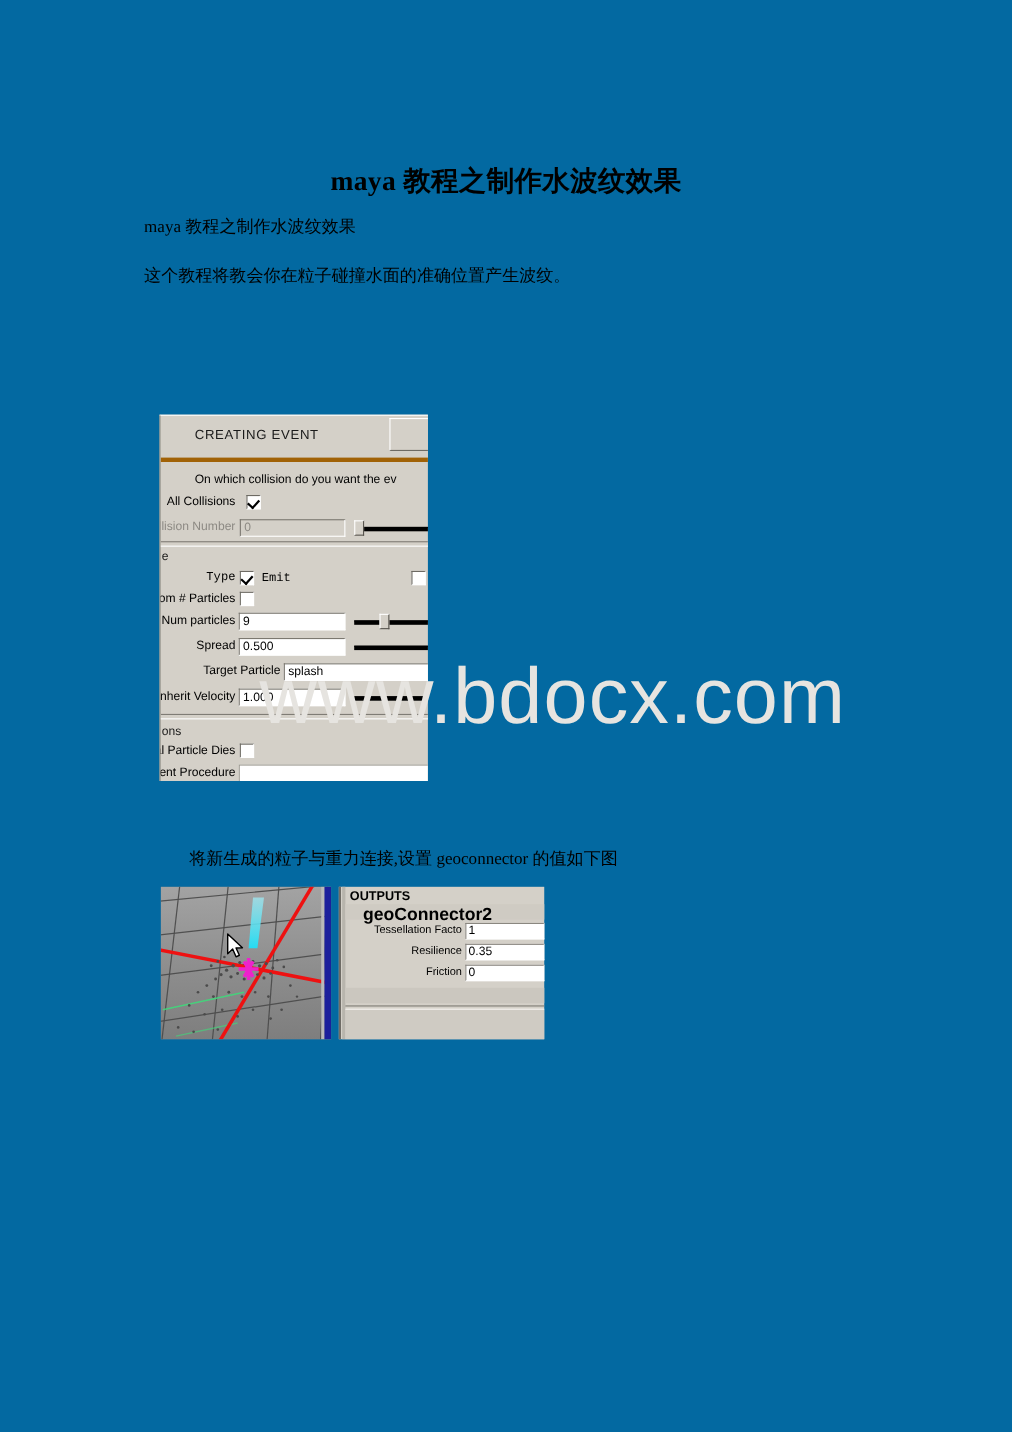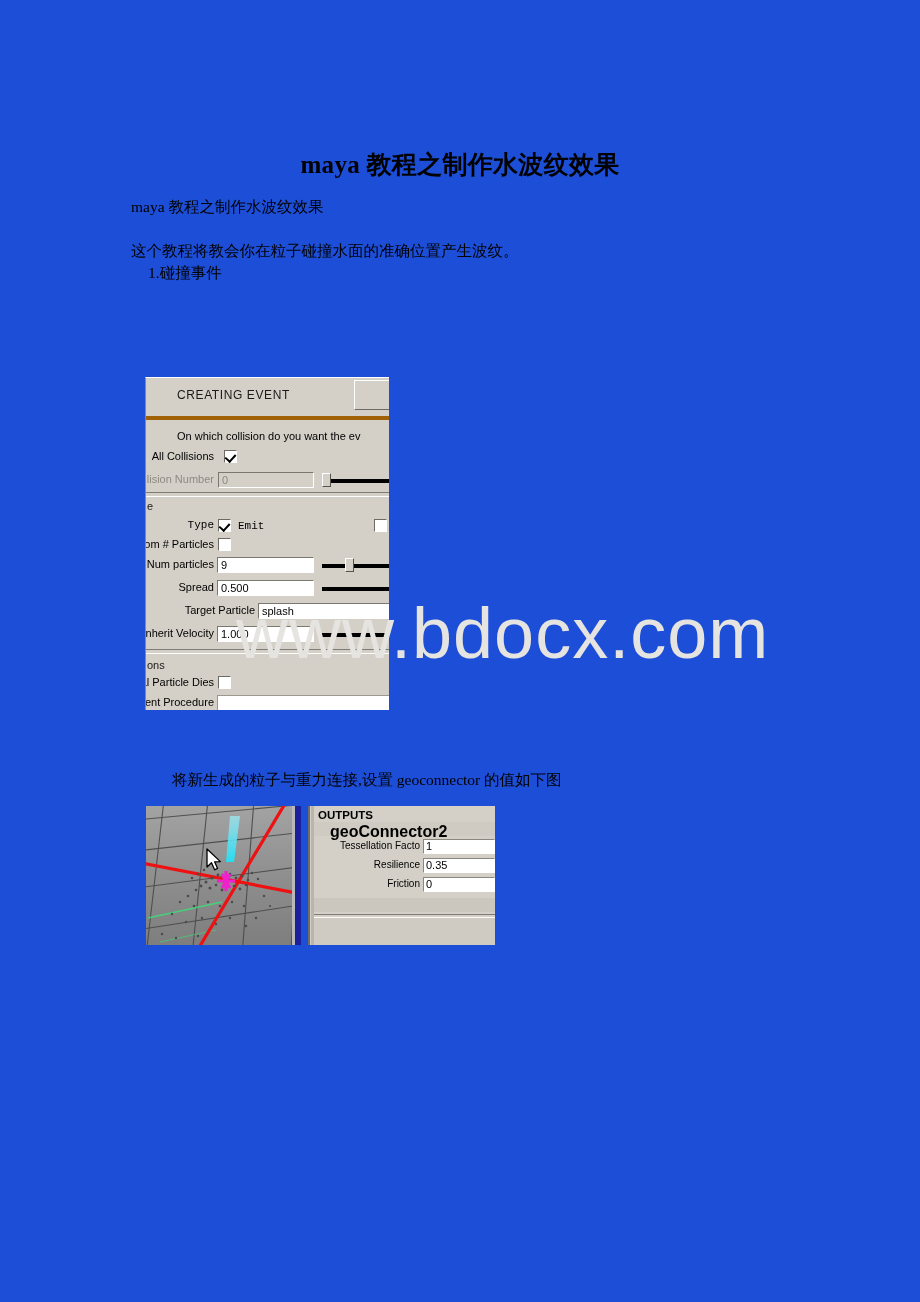--- a/index.html
+++ b/index.html
@@ -12,21 +12,21 @@
     height: 1302px;
     position: relative;
     font-family: "Liberation Serif", "DejaVu Serif", serif;
     color: #000000;
     overflow: hidden;
   }
 
   .page {
     position: absolute;
     inset: 0;
-    background: #1d4ed8;
+    background: #0369a1;
   }
 
   
   .doc-title {
     position: absolute;
     left: 0;
     top: 148px;
     width: 920px;
     text-align: center;
     font-size: 25px;
@@ -326,21 +326,20 @@
 <body>
 
 <div class="page">
 
   <div class="doc-title">maya 教程之制作水波纹效果</div>
 
   <div class="body-block">
     <p class="para">maya 教程之制作水波纹效果</p>
     <div class="spacer-sm"></div>
     <p class="para para-subtitle">这个教程将教会你在粒子碰撞水面的准确位置产生波纹。</p>
-    <p class="para" style="text-indent:1.1em;">1.碰撞事件</p>
   </div>
 
   <div class="fig1">
 
     <div class="sec-head">
       <div class="title">CREATING EVENT</div>
       <div class="btn"></div>
     </div>
 
     <div class="grp-question">On which collision do you want the ev</div>

